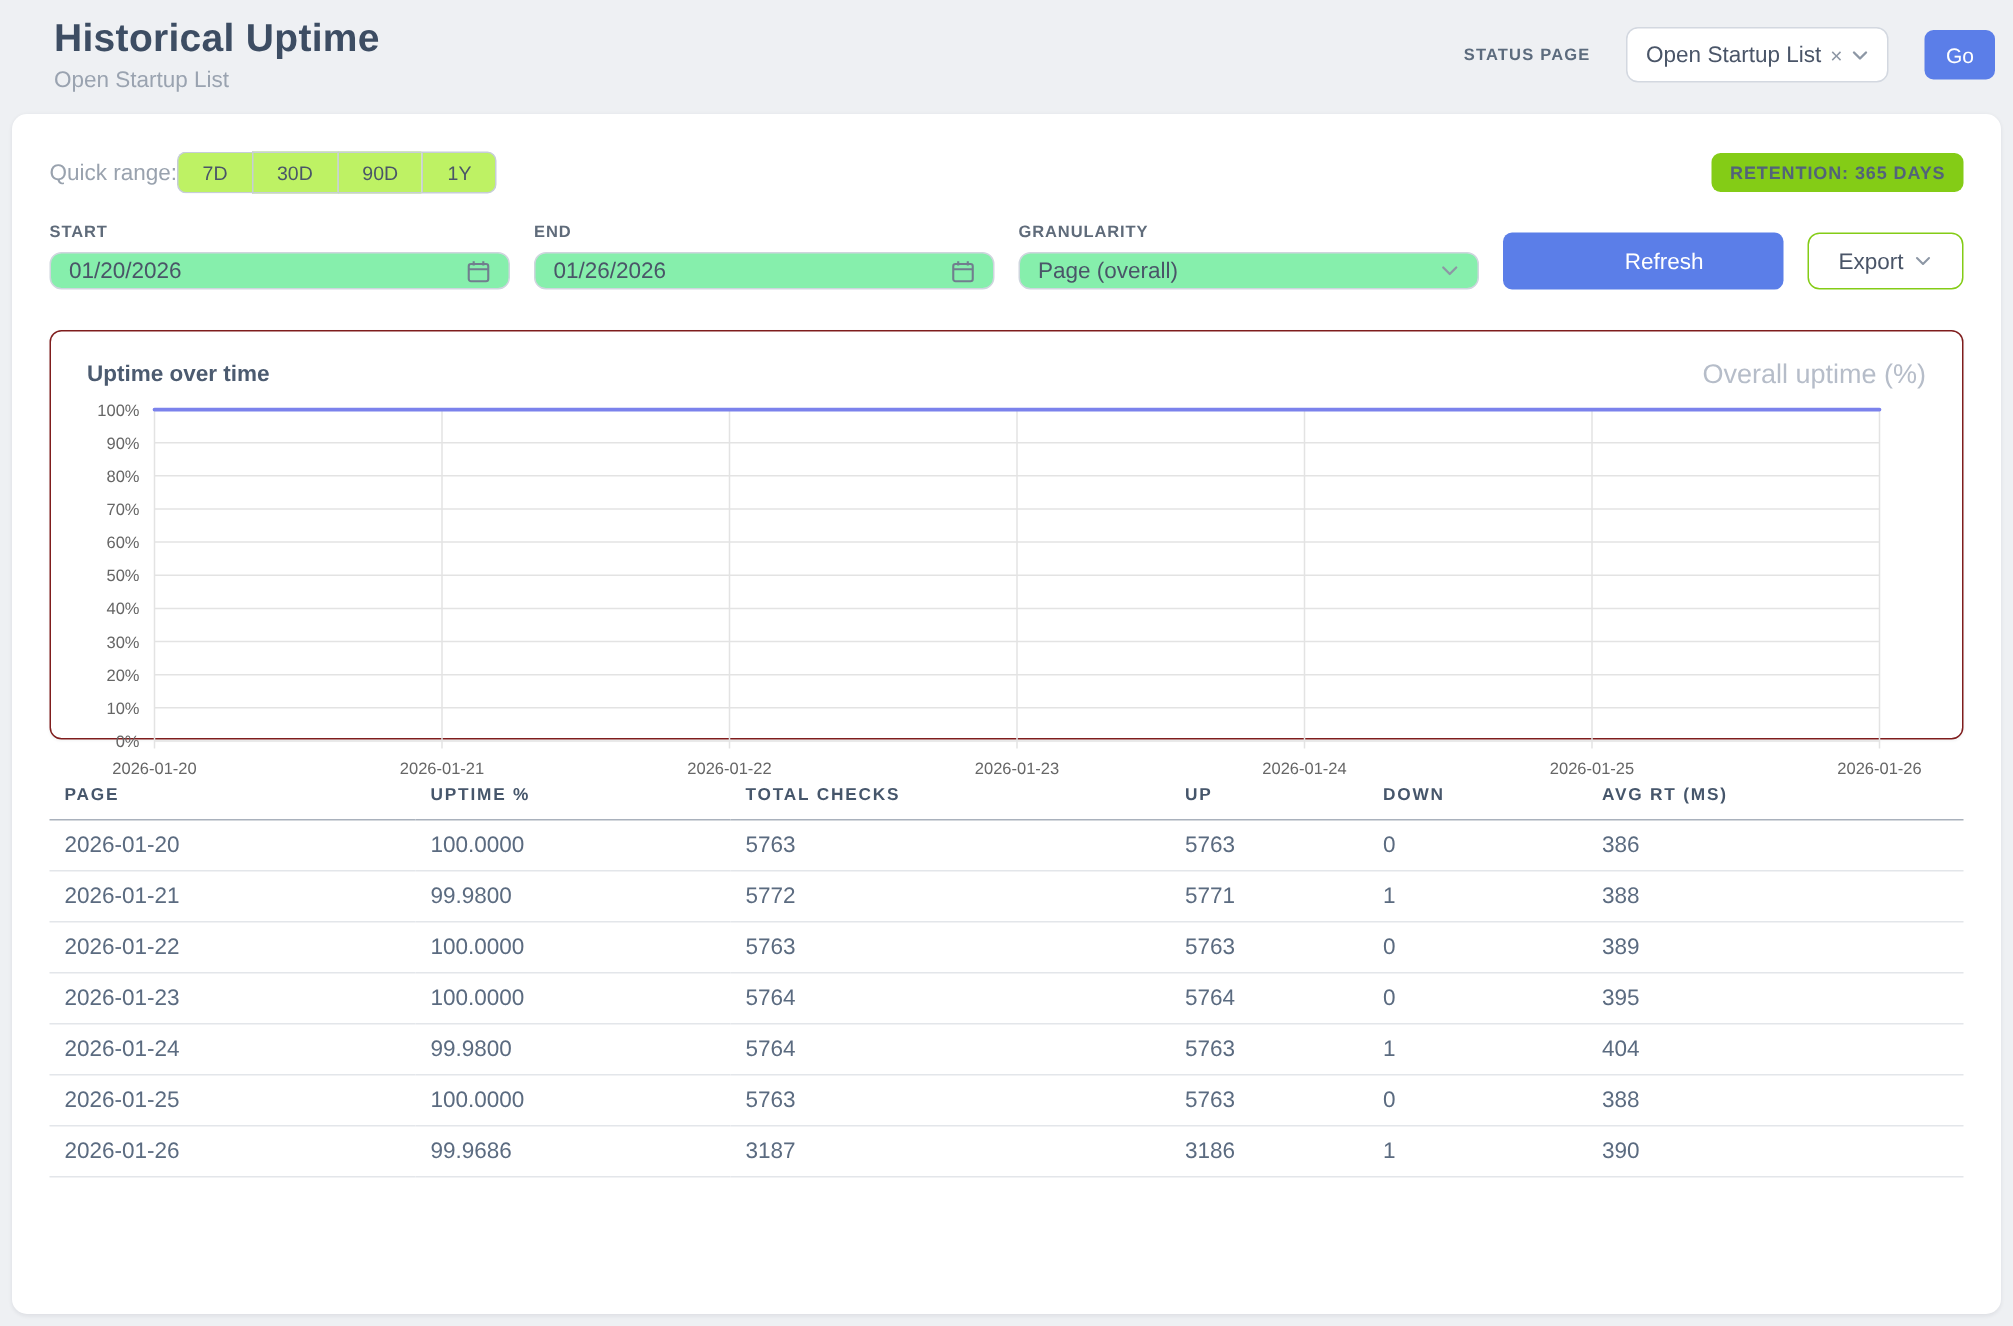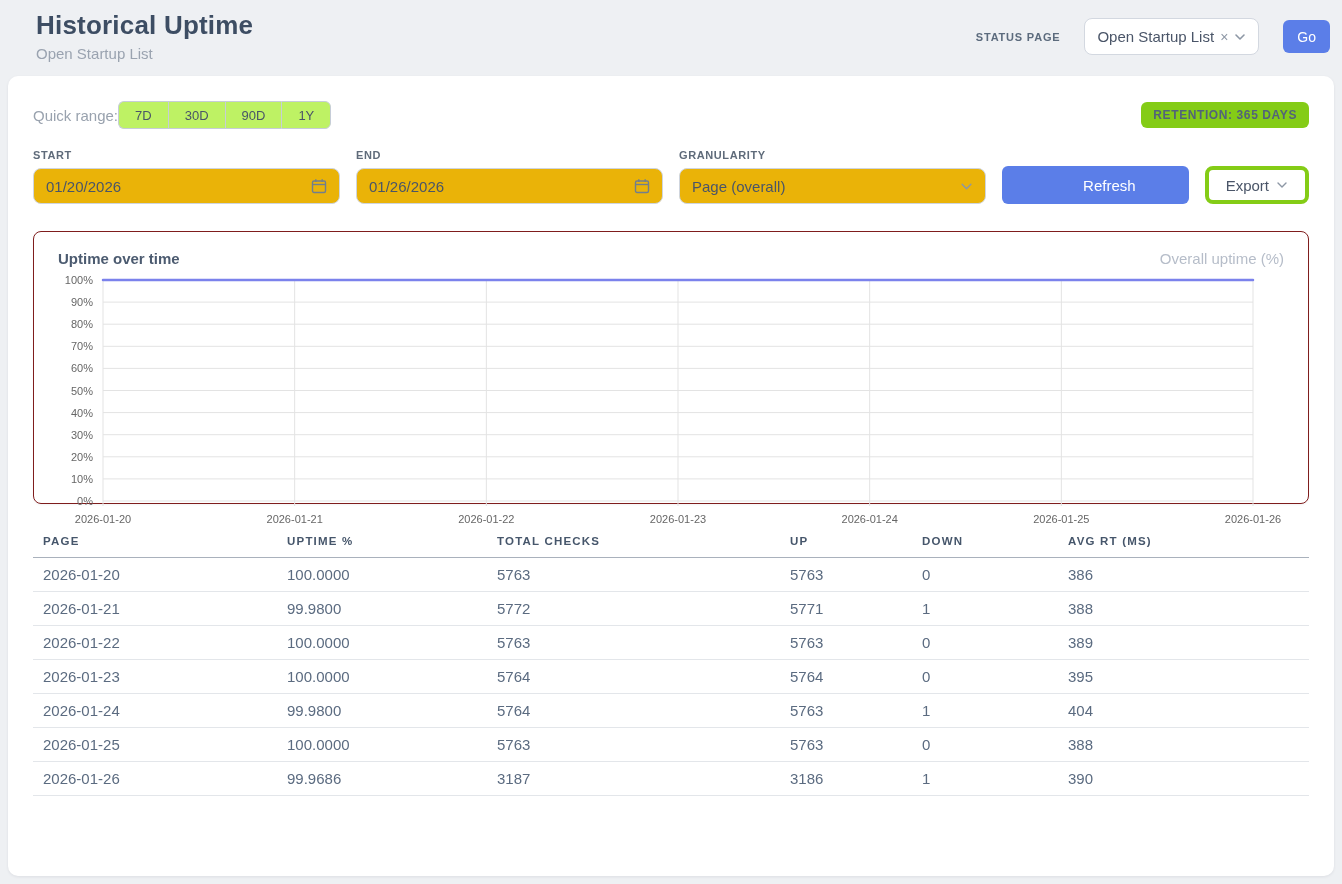--- a/index.html
+++ b/index.html
@@ -61,47 +61,47 @@
     letter-spacing:0.6px; border-radius:6px; padding:6px 12px;
   }
   
   .form-row { display:flex; align-items:flex-end; gap:16px; margin-top:20px; }
   .field { display:flex; flex-direction:column; }
   .field-label {
     font-size:11px; font-weight:600; color:#5f6b7a; letter-spacing:0.6px;
     margin-bottom:7px;
   }
   .input-box {
-    width:307px; height:36px; border:1px solid #cfd5de; border-radius:8px;
+    width:307px; height:25px; border:1px solid #cfd5de; border-radius:8px;
     display:flex; align-items:center; justify-content:space-between;
-    padding:0 12px; background:#eab308; font-size:15px; color:#4a5568; cursor:text;
+    padding:0 12px; background:#86efac; font-size:15px; color:#4a5568; cursor:text;
   }
   .select-box { cursor:pointer; }
   .icon-gray { color:#717e8e; display:inline-flex; }
   .refresh-button {
     background:#5b7ee8; color:#fff; border:none; border-radius:6px;
     width:191px; height:38px; font-size:15px; cursor:pointer;
     font-family:"Liberation Sans", sans-serif;
     padding-left:28px;
   }
   .export-button {
-    background:#fff; color:#4a5568; border:4px solid #84cc16; border-radius:8px;
+    background:#fff; color:#4a5568; border:1px solid #84cc16; border-radius:8px;
     width:107px; height:38px; font-size:15px; cursor:pointer;
     display:flex; align-items:center; justify-content:center; gap:7px;
     font-family:"Liberation Sans", sans-serif;
   }
   
   .chart-card {
     margin-top:27px; border:1px solid #7f1d1d; border-radius:8px;
     box-shadow:0 1px 2px rgba(20,30,50,0.05);
     width:1276px; height:273px; padding:18px 24px 0 24px;
   }
   .chart-header { display:flex; justify-content:space-between; align-items:center; }
   .chart-title { font-size:15px; font-weight:700; color:#4c5b70; }
-  .chart-legend { font-size:15px; color:#b6bdc9; }
+  .chart-legend { font-size:18px; color:#b6bdc9; }
   .chart-svg-wrap { margin-top:6px; }
   
   .data-table { width:1276px; border-collapse:collapse; margin-top:23px; table-layout:fixed; }
   .data-table th {
     text-align:left; font-size:11.5px; font-weight:700; color:#46566b;
     letter-spacing:1.2px; padding:8px 10px 10px 10px;
     border-bottom:1px solid #a9b1bc;
   }
   .data-table td {
     font-size:15px; color:#5b6b80; padding:8px 10px;

